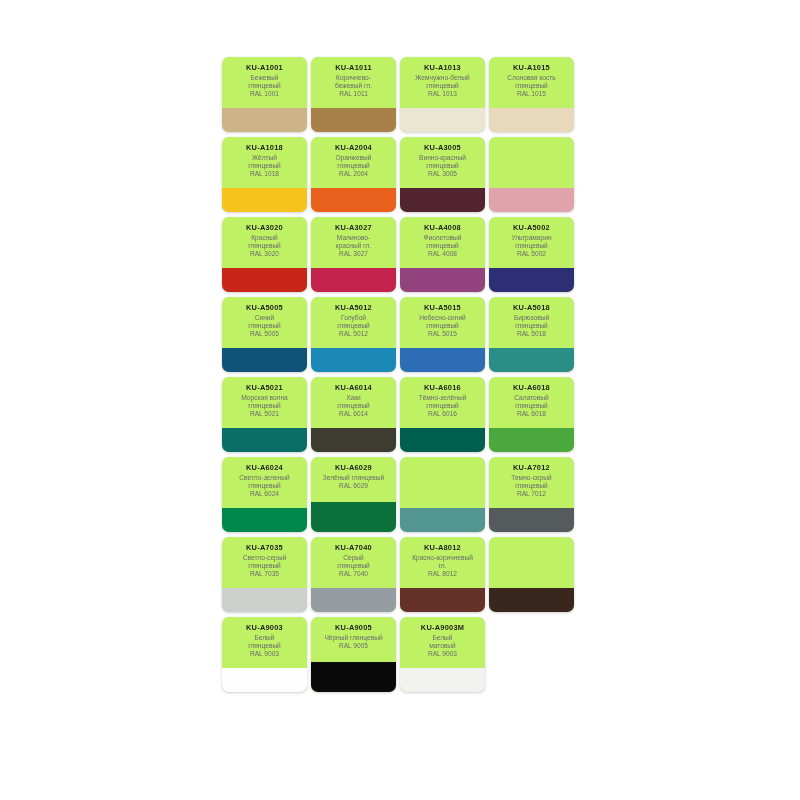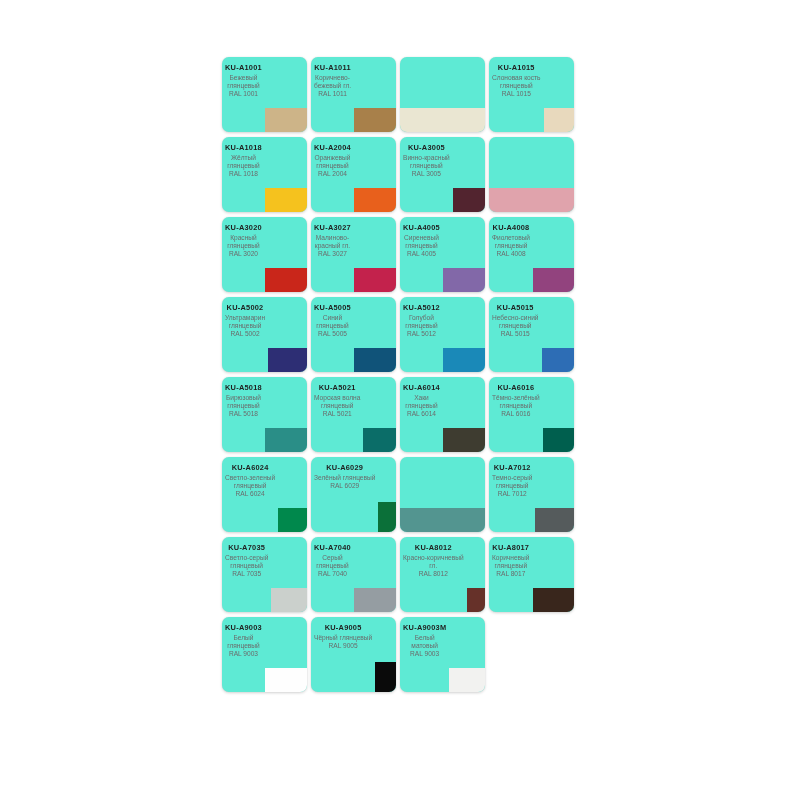--- a/index.html
+++ b/index.html
@@ -33,25 +33,25 @@
     grid-auto-rows: 75px;
     column-gap: 4px;
     row-gap: 5px;
   }
 
   .swatch-card {
     position: relative;
     width: 85px;
     height: 75px;
     border-radius: 7px;
-    background: #5eead4;
+    background: #bef264;
     box-shadow: 0 1px 3px rgba(0,0,0,0.18), 0 0 1px rgba(0,0,0,0.10);
     overflow: hidden;
     display: flex;
-    flex-direction: row;
+    flex-direction: column;
   }
 
   .card-text {
     flex: 0 0 auto;
     padding: 6px 3px 0 3px;
     text-align: center;
     box-sizing: border-box;
   }
 
   .card-code {
@@ -115,20 +115,28 @@
           <div class="card-code">KU-A1011</div>
           <div class="card-desc">
             <span class="card-desc-line">Коричнево-</span>
             <span class="card-desc-line">бежевый гл.</span>
           </div>
           <div class="card-ral">RAL 1011</div>
         </div>
         <div class="card-color" style="background-color: rgb(168, 128, 74);"></div>
       </div>
       <div class="swatch-card">
+        <div class="card-text">
+          <div class="card-code">KU-A1013</div>
+          <div class="card-desc">
+            <span class="card-desc-line">Жемчужно-белый</span>
+            <span class="card-desc-line">глянцевый</span>
+          </div>
+          <div class="card-ral">RAL 1013</div>
+        </div>
         <div class="card-color" style="background-color: rgb(234, 230, 210);"></div>
       </div>
       <div class="swatch-card">
         <div class="card-text">
           <div class="card-code">KU-A1015</div>
           <div class="card-desc">
             <span class="card-desc-line">Слоновая кость</span>
             <span class="card-desc-line">глянцевый</span>
           </div>
           <div class="card-ral">RAL 1015</div>
@@ -188,31 +196,20 @@
           <div class="card-desc">
             <span class="card-desc-line">Малиново-</span>
             <span class="card-desc-line">красный гл.</span>
           </div>
           <div class="card-ral">RAL 3027</div>
         </div>
         <div class="card-color" style="background-color: rgb(195, 34, 76);"></div>
       </div>
       <div class="swatch-card">
         <div class="card-text">
-          <div class="card-code">KU-A4005</div>
-          <div class="card-desc">
-            <span class="card-desc-line">Сиреневый</span>
-            <span class="card-desc-line">глянцевый</span>
-          </div>
-          <div class="card-ral">RAL 4005</div>
-        </div>
-        <div class="card-color" style="background-color: rgb(130, 104, 168);"></div>
-      </div>
-      <div class="swatch-card">
-        <div class="card-text">
           <div class="card-code">KU-A4008</div>
           <div class="card-desc">
             <span class="card-desc-line">Фиолетовый</span>
             <span class="card-desc-line">глянцевый</span>
           </div>
           <div class="card-ral">RAL 4008</div>
         </div>
         <div class="card-color" style="background-color: rgb(146, 67, 126);"></div>
       </div>
       <div class="swatch-card">
@@ -295,20 +292,31 @@
       <div class="swatch-card">
         <div class="card-text">
           <div class="card-code">KU-A6016</div>
           <div class="card-desc">
             <span class="card-desc-line">Тёмно-зелёный</span>
             <span class="card-desc-line">глянцевый</span>
           </div>
           <div class="card-ral">RAL 6016</div>
         </div>
         <div class="card-color" style="background-color: rgb(0, 95, 78);"></div>
+      </div>
+      <div class="swatch-card">
+        <div class="card-text">
+          <div class="card-code">KU-A6018</div>
+          <div class="card-desc">
+            <span class="card-desc-line">Салатовый</span>
+            <span class="card-desc-line">глянцевый</span>
+          </div>
+          <div class="card-ral">RAL 6018</div>
+        </div>
+        <div class="card-color" style="background-color: rgb(75, 168, 61);"></div>
       </div>
       <div class="swatch-card">
         <div class="card-text">
           <div class="card-code">KU-A6024</div>
           <div class="card-desc">
             <span class="card-desc-line">Светло-зеленый</span>
             <span class="card-desc-line">глянцевый</span>
           </div>
           <div class="card-ral">RAL 6024</div>
         </div>
@@ -365,28 +373,20 @@
           <div class="card-code">KU-A8012</div>
           <div class="card-desc">
             <span class="card-desc-line">Красно-коричневый</span>
             <span class="card-desc-line">гл.</span>
           </div>
           <div class="card-ral">RAL 8012</div>
         </div>
         <div class="card-color" style="background-color: rgb(102, 49, 41);"></div>
       </div>
       <div class="swatch-card">
-        <div class="card-text">
-          <div class="card-code">KU-A8017</div>
-          <div class="card-desc">
-            <span class="card-desc-line">Коричневый</span>
-            <span class="card-desc-line">глянцевый</span>
-          </div>
-          <div class="card-ral">RAL 8017</div>
-        </div>
         <div class="card-color" style="background-color: rgb(57, 38, 28);"></div>
       </div>
       <div class="swatch-card">
         <div class="card-text">
           <div class="card-code">KU-A9003</div>
           <div class="card-desc">
             <span class="card-desc-line">Белый</span>
             <span class="card-desc-line">глянцевый</span>
           </div>
           <div class="card-ral">RAL 9003</div>

